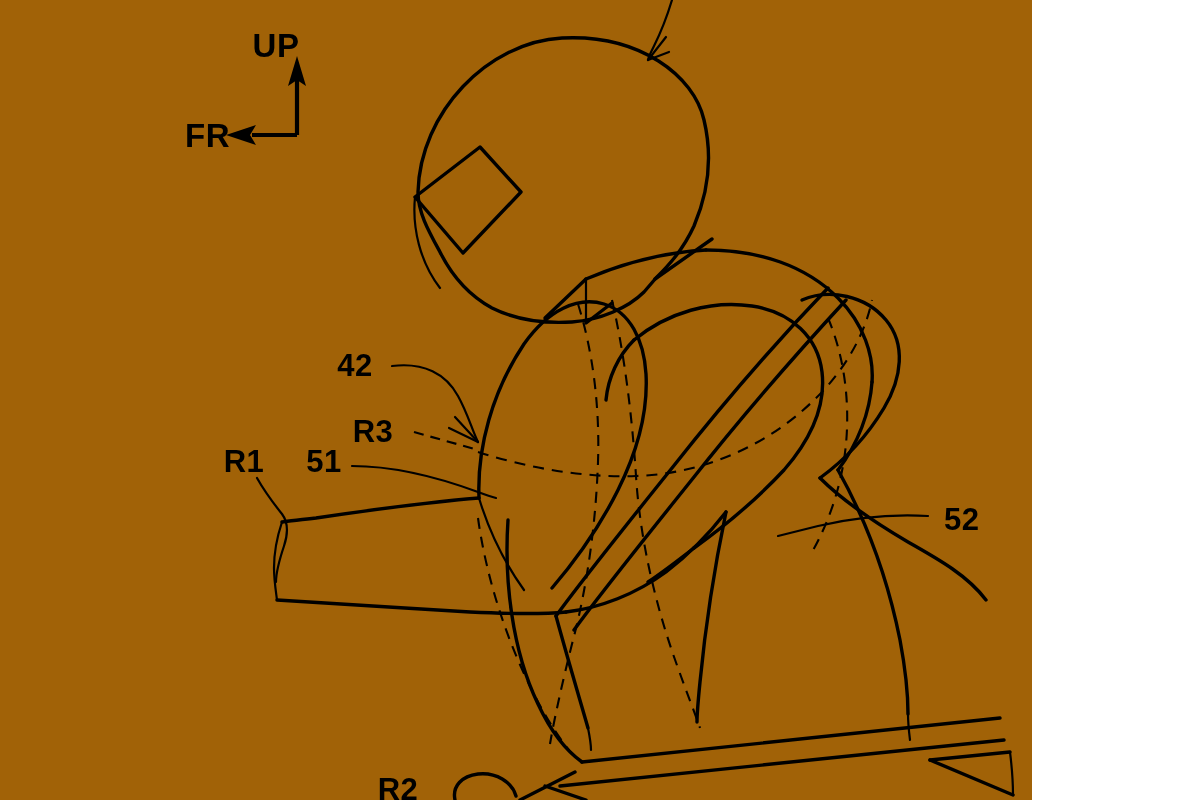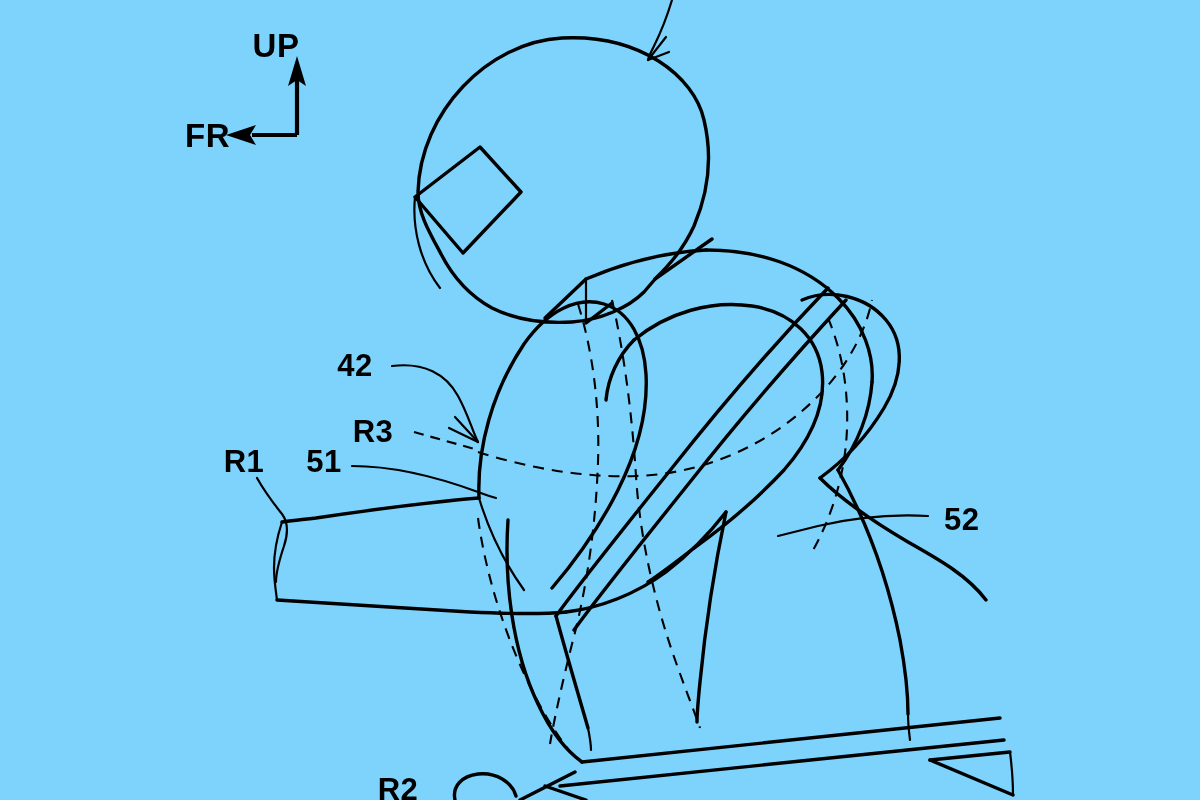--- a/index.html
+++ b/index.html
@@ -5,23 +5,23 @@
   html, body {
     margin: 0;
     padding: 0;
     background: #ffffff;
   }
   body {
     font-family: "Liberation Sans", sans-serif;
   }
   #figure-canvas {
     position: relative;
-    width: 1200px;
+    width: 1032px;
     height: 800px;
-    background: #7dd3fc;
+    background: #a16207;
     overflow: hidden;
   }
   #figure-canvas svg {
     display: block;
     width: 1200px;
     height: 800px;
   }
   .ln {
     fill: none;
     stroke: #000000;

